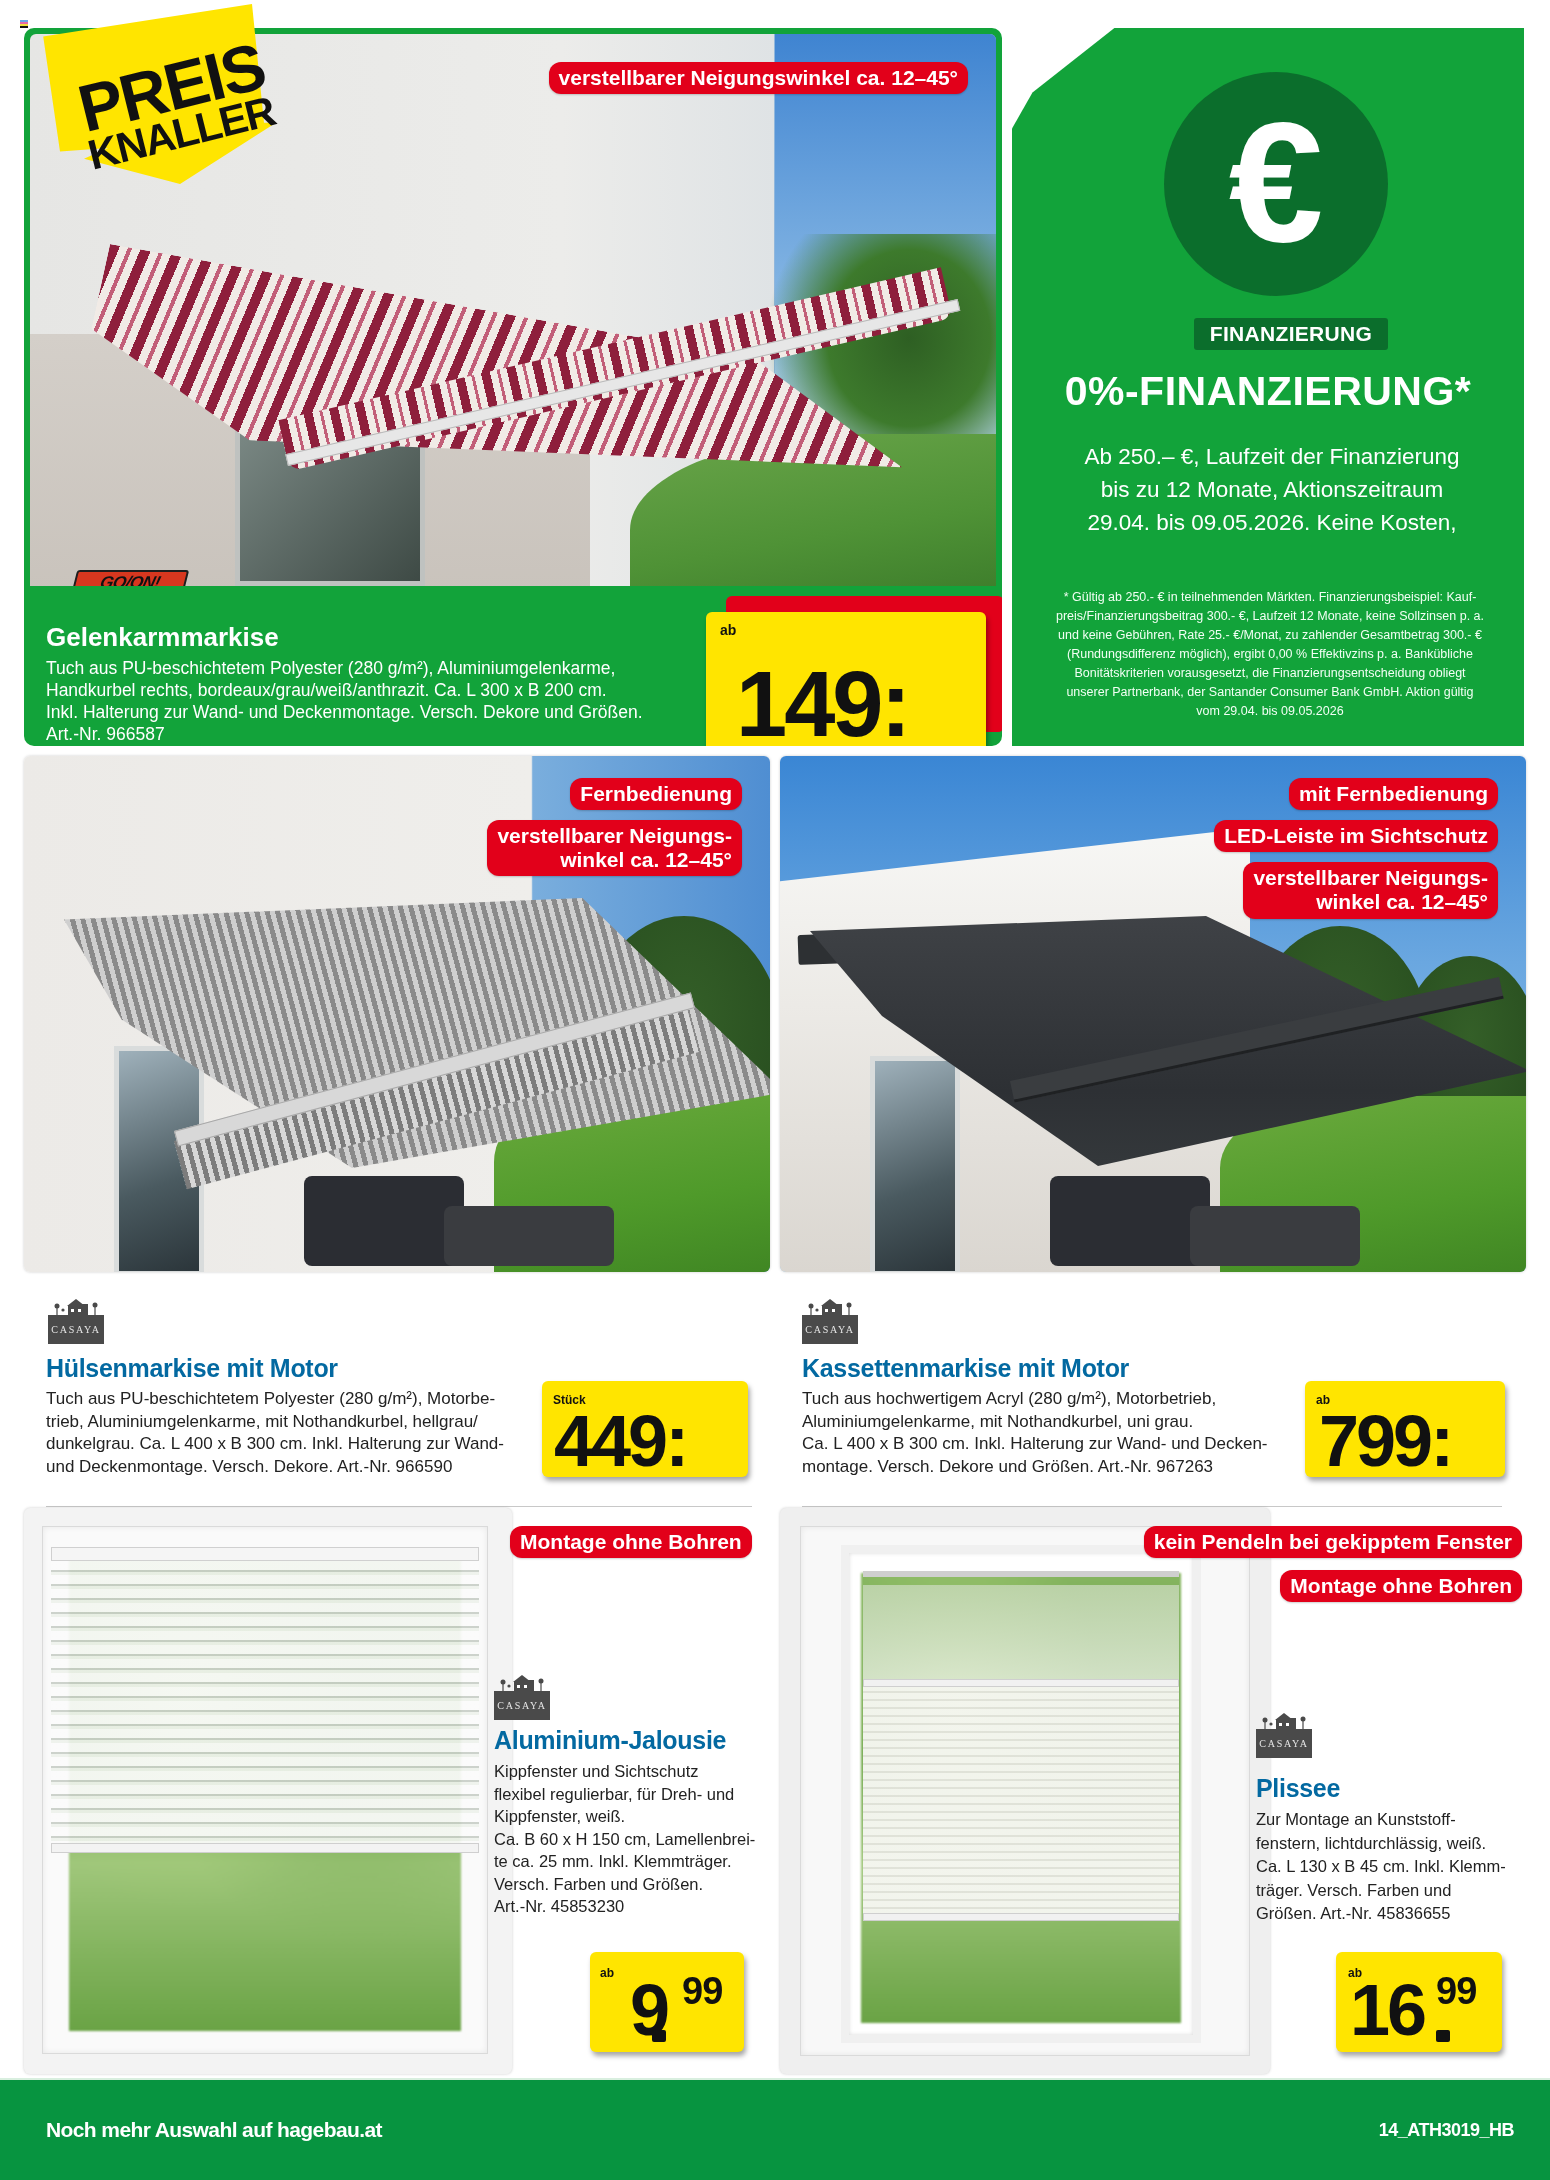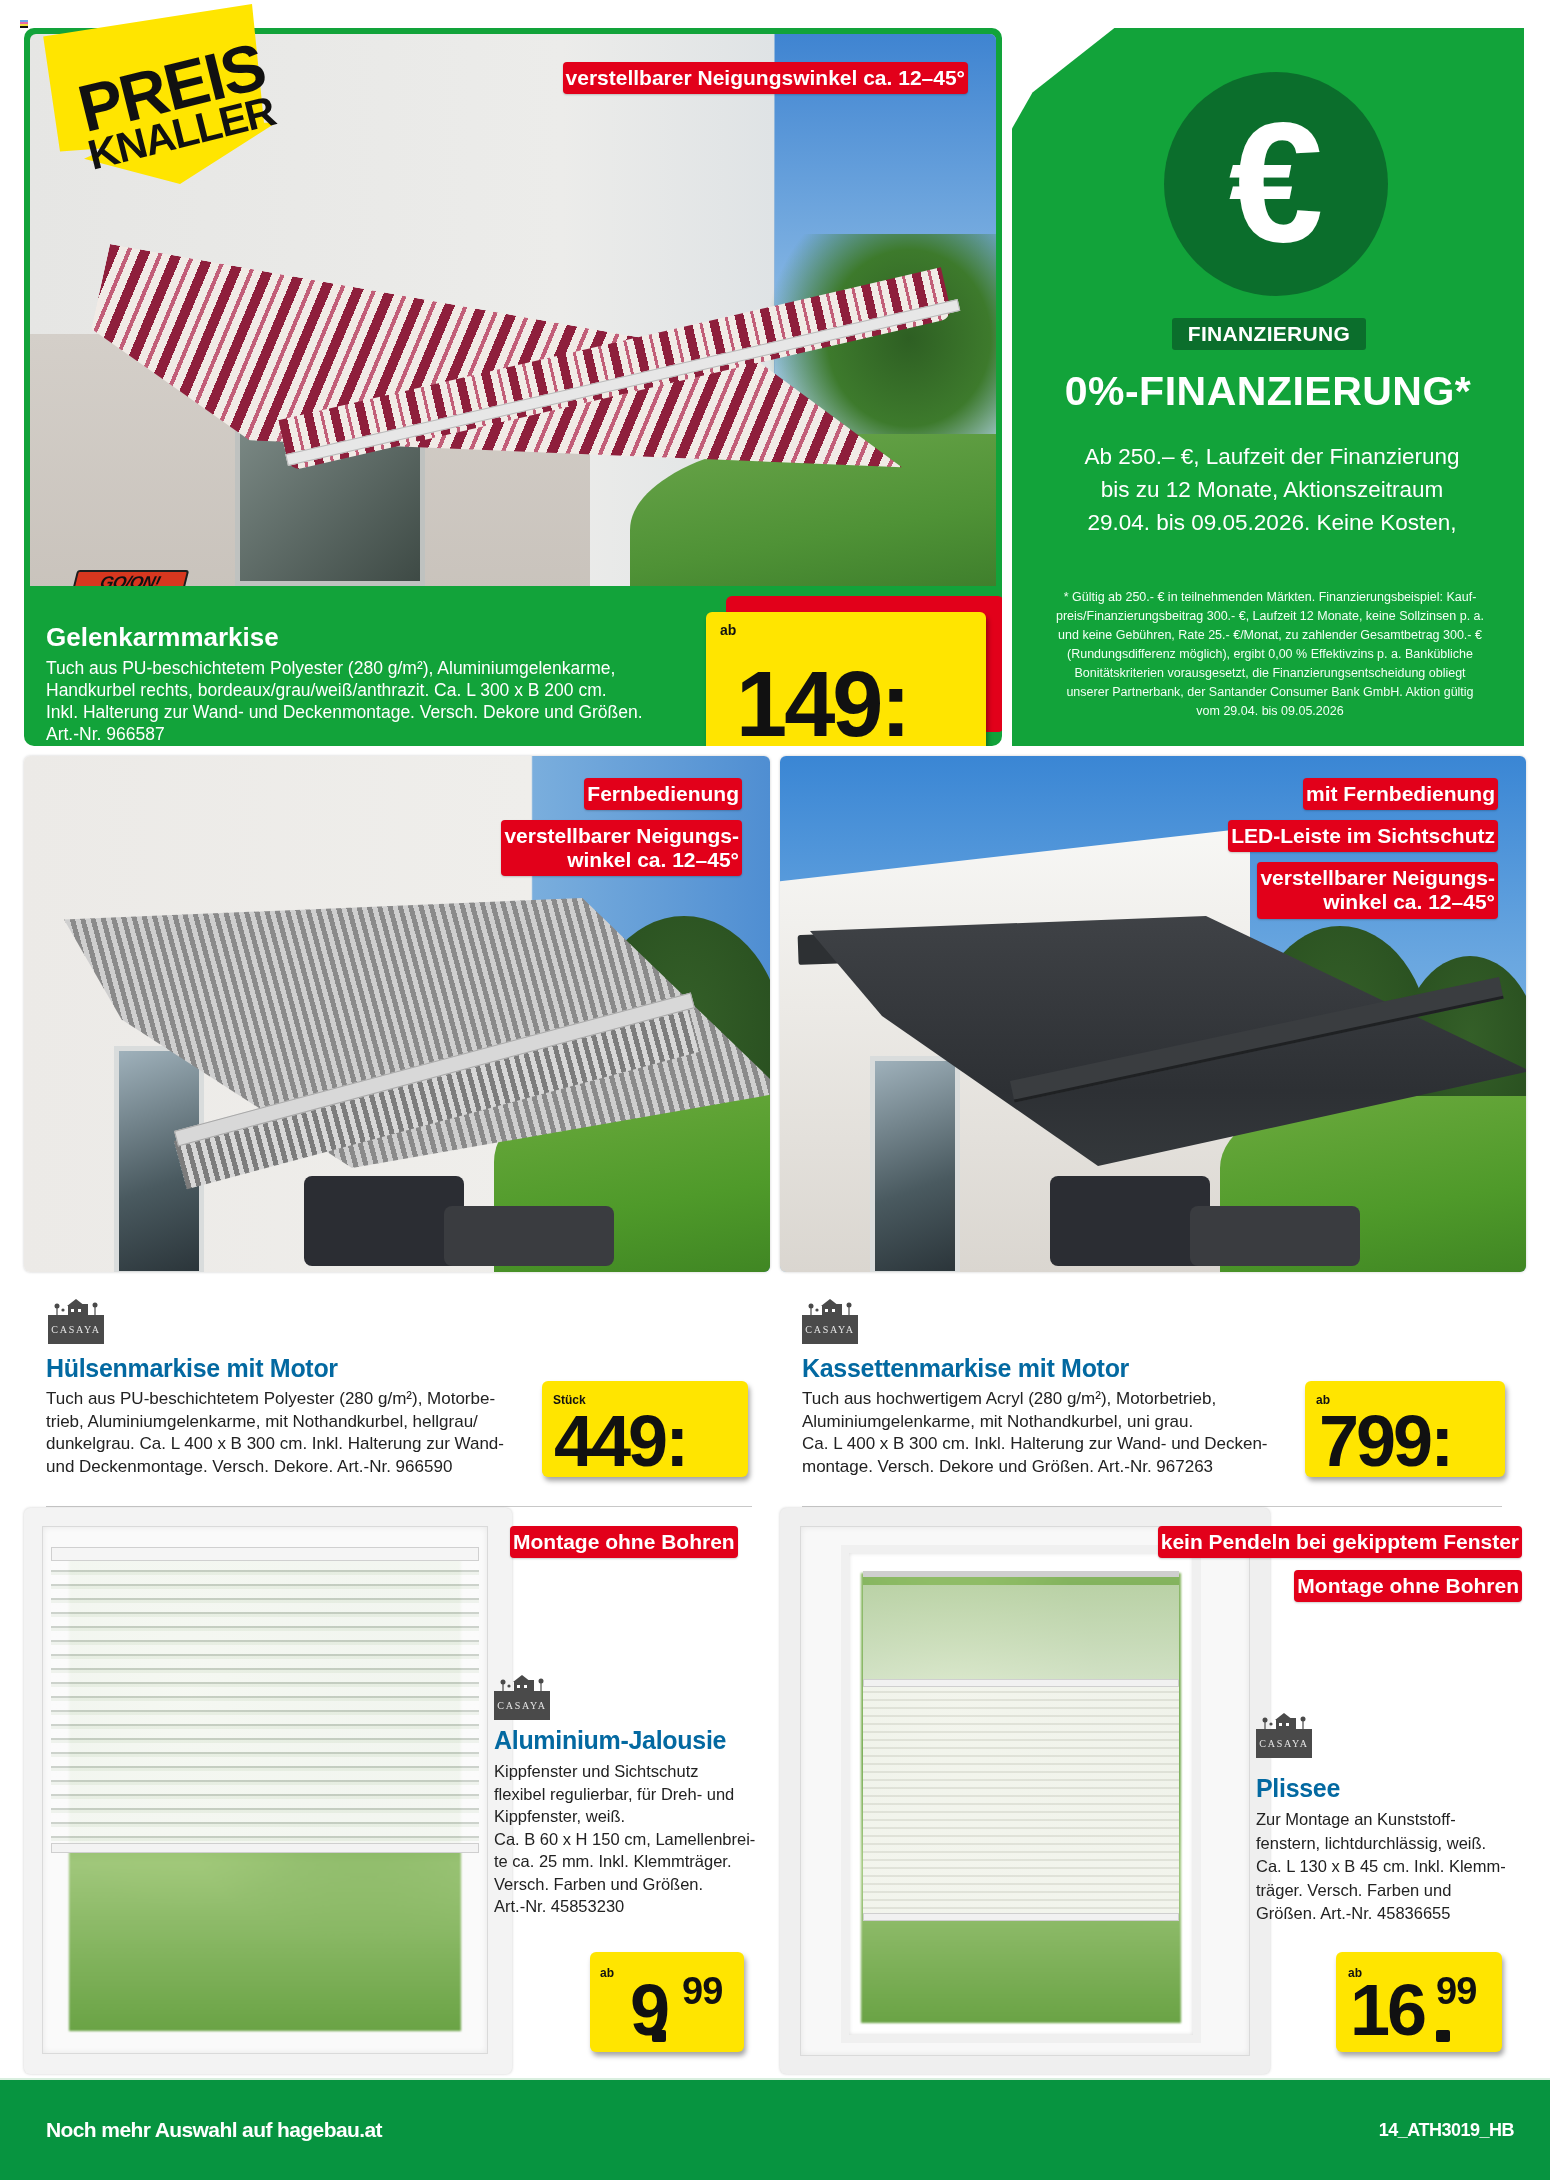--- a/index.html
+++ b/index.html
@@ -33,21 +33,21 @@
   .go-on span { color: #111; font-weight: 900; font-style: italic; font-size: 17px; letter-spacing: -0.5px; }
 
   .preis-knaller { position: absolute; left: 36px; top: 4px; width: 240px; height: 180px; z-index: 3; }
   .preis-knaller .shape { position: absolute; left: 0; top: 0; width: 240px; height: 180px; background: #ffe500;
     clip-path: polygon(3% 18%, 90% 0%, 95% 66%, 100% 66%, 60% 100%, 20% 86%, 30% 80%, 10% 82%);
     filter: drop-shadow(2px 3px 4px rgba(0,0,0,.35)); }
   .preis-knaller .t1, .preis-knaller .t2 { position: absolute; color: #111; font-weight: 900; transform: rotate(-14deg); transform-origin: left top; line-height: 1; }
   .preis-knaller .t1 { left: 36px; top: 74px; font-size: 66px; letter-spacing: -2px; }
   .preis-knaller .t2 { left: 48px; top: 132px; font-size: 42px; letter-spacing: -1.5px; }
 
-  .red-tag { background: #e2001a; color: #fff; font-weight: 700; border-radius: 4px; padding: 4px 3px; font-size: 21px; line-height: 1.15; text-align: right; white-space: nowrap; box-shadow: 0 1px 2px rgba(0,0,0,.2); }
+  .red-tag { background: #e2001a; color: #fff; font-weight: 700; border-radius: 12px; padding: 4px 10px; font-size: 21px; line-height: 1.15; text-align: right; white-space: nowrap; box-shadow: 0 1px 2px rgba(0,0,0,.2); }
 
   .hero-tag { position: absolute; right: 28px; top: 28px; z-index: 2; }
 
   .hero-text { position: absolute; left: 22px; top: 566px; width: 620px; color: #fff; }
   .hero-title { font-size: 26px; font-weight: 700; margin-top: 28px; }
   .hero-desc { font-size: 17.5px; line-height: 22px; margin-top: 4px; }
 
   
   .price-box { position: absolute; background: #ffe500; border-radius: 6px; box-shadow: 2px 4px 5px rgba(0,0,0,.35); color: #111; }
   .price-box .pre { position: absolute; left: 14px; top: 10px; font-size: 14px; font-weight: 800; }
@@ -56,21 +56,21 @@
 
   .hero-price-red { position: absolute; left: 702px; top: 568px; width: 278px; height: 136px; background: #e2001a; border-radius: 6px; }
   .hero-price { left: 682px; top: 584px; width: 280px; height: 140px; }
   .hero-price .val { left: 30px; top: 46px; font-size: 92px; }
 
   
   .finance { left: 1012px; top: 28px; width: 512px; height: 718px; background: #12a33a;
     clip-path: polygon(20% 0, 100% 0, 100% 100%, 0 100%, 0 14%, 4% 9%); color: #fff; text-align: center; }
   .euro-circle { position: absolute; left: 152px; top: 44px; width: 224px; height: 224px; border-radius: 50%; background: #0b6e2c; display: flex; align-items: center; justify-content: center; }
   .euro-circle span { font-size: 170px; font-weight: 900; color: #fff; line-height: 1; margin-top: -4px; }
-  .fin-label { position: absolute; left: 160px; top: 290px; width: 194px; height: 32px; background: #0b6e2c; border-radius: 3px; font-size: 21px; font-weight: 800; line-height: 32px; letter-spacing: 0.3px; }
+  .fin-label { position: absolute; left: 182px; top: 290px; width: 194px; height: 32px; background: #0b6e2c; border-radius: 3px; font-size: 21px; font-weight: 800; line-height: 32px; letter-spacing: 0.3px; }
   .fin-headline { position: absolute; left: 0; top: 340px; width: 100%; font-size: 41px; font-weight: 900; letter-spacing: 0.5px; }
   .fin-body { position: absolute; left: 40px; top: 412px; width: 440px; font-size: 22.5px; line-height: 33px; }
   .fin-small { position: absolute; left: 18px; top: 560px; width: 480px; font-size: 12.5px; line-height: 19px; color: #f2fff4; }
 
   
   .photo-card { position: absolute; border-radius: 6px; overflow: hidden; box-shadow: 0 0 3px rgba(0,0,0,.2); }
   .p2 { left: 24px; top: 756px; width: 746px; height: 516px; background: linear-gradient(90deg, #eceae7 0%, #efeeeb 68%, #7aaedd 68.2%, #4f8ed2 100%); }
   .p3 { left: 780px; top: 756px; width: 746px; height: 516px; background: linear-gradient(180deg, #3a86d4 0%, #6aa7e0 40%, #9cc7ec 100%); }
   .wall3 { position: absolute; left: 0; top: 72px; width: 470px; height: 444px; background: linear-gradient(180deg,#f7f7f5 0%, #eceae6 40%, #dad6d0 100%); clip-path: polygon(0 12%, 100% 0, 100% 100%, 0 100%); }
   .lawn { position: absolute; background: linear-gradient(170deg, #6caa3e 0%, #4f9a2a 60%, #3f8523 100%); }

